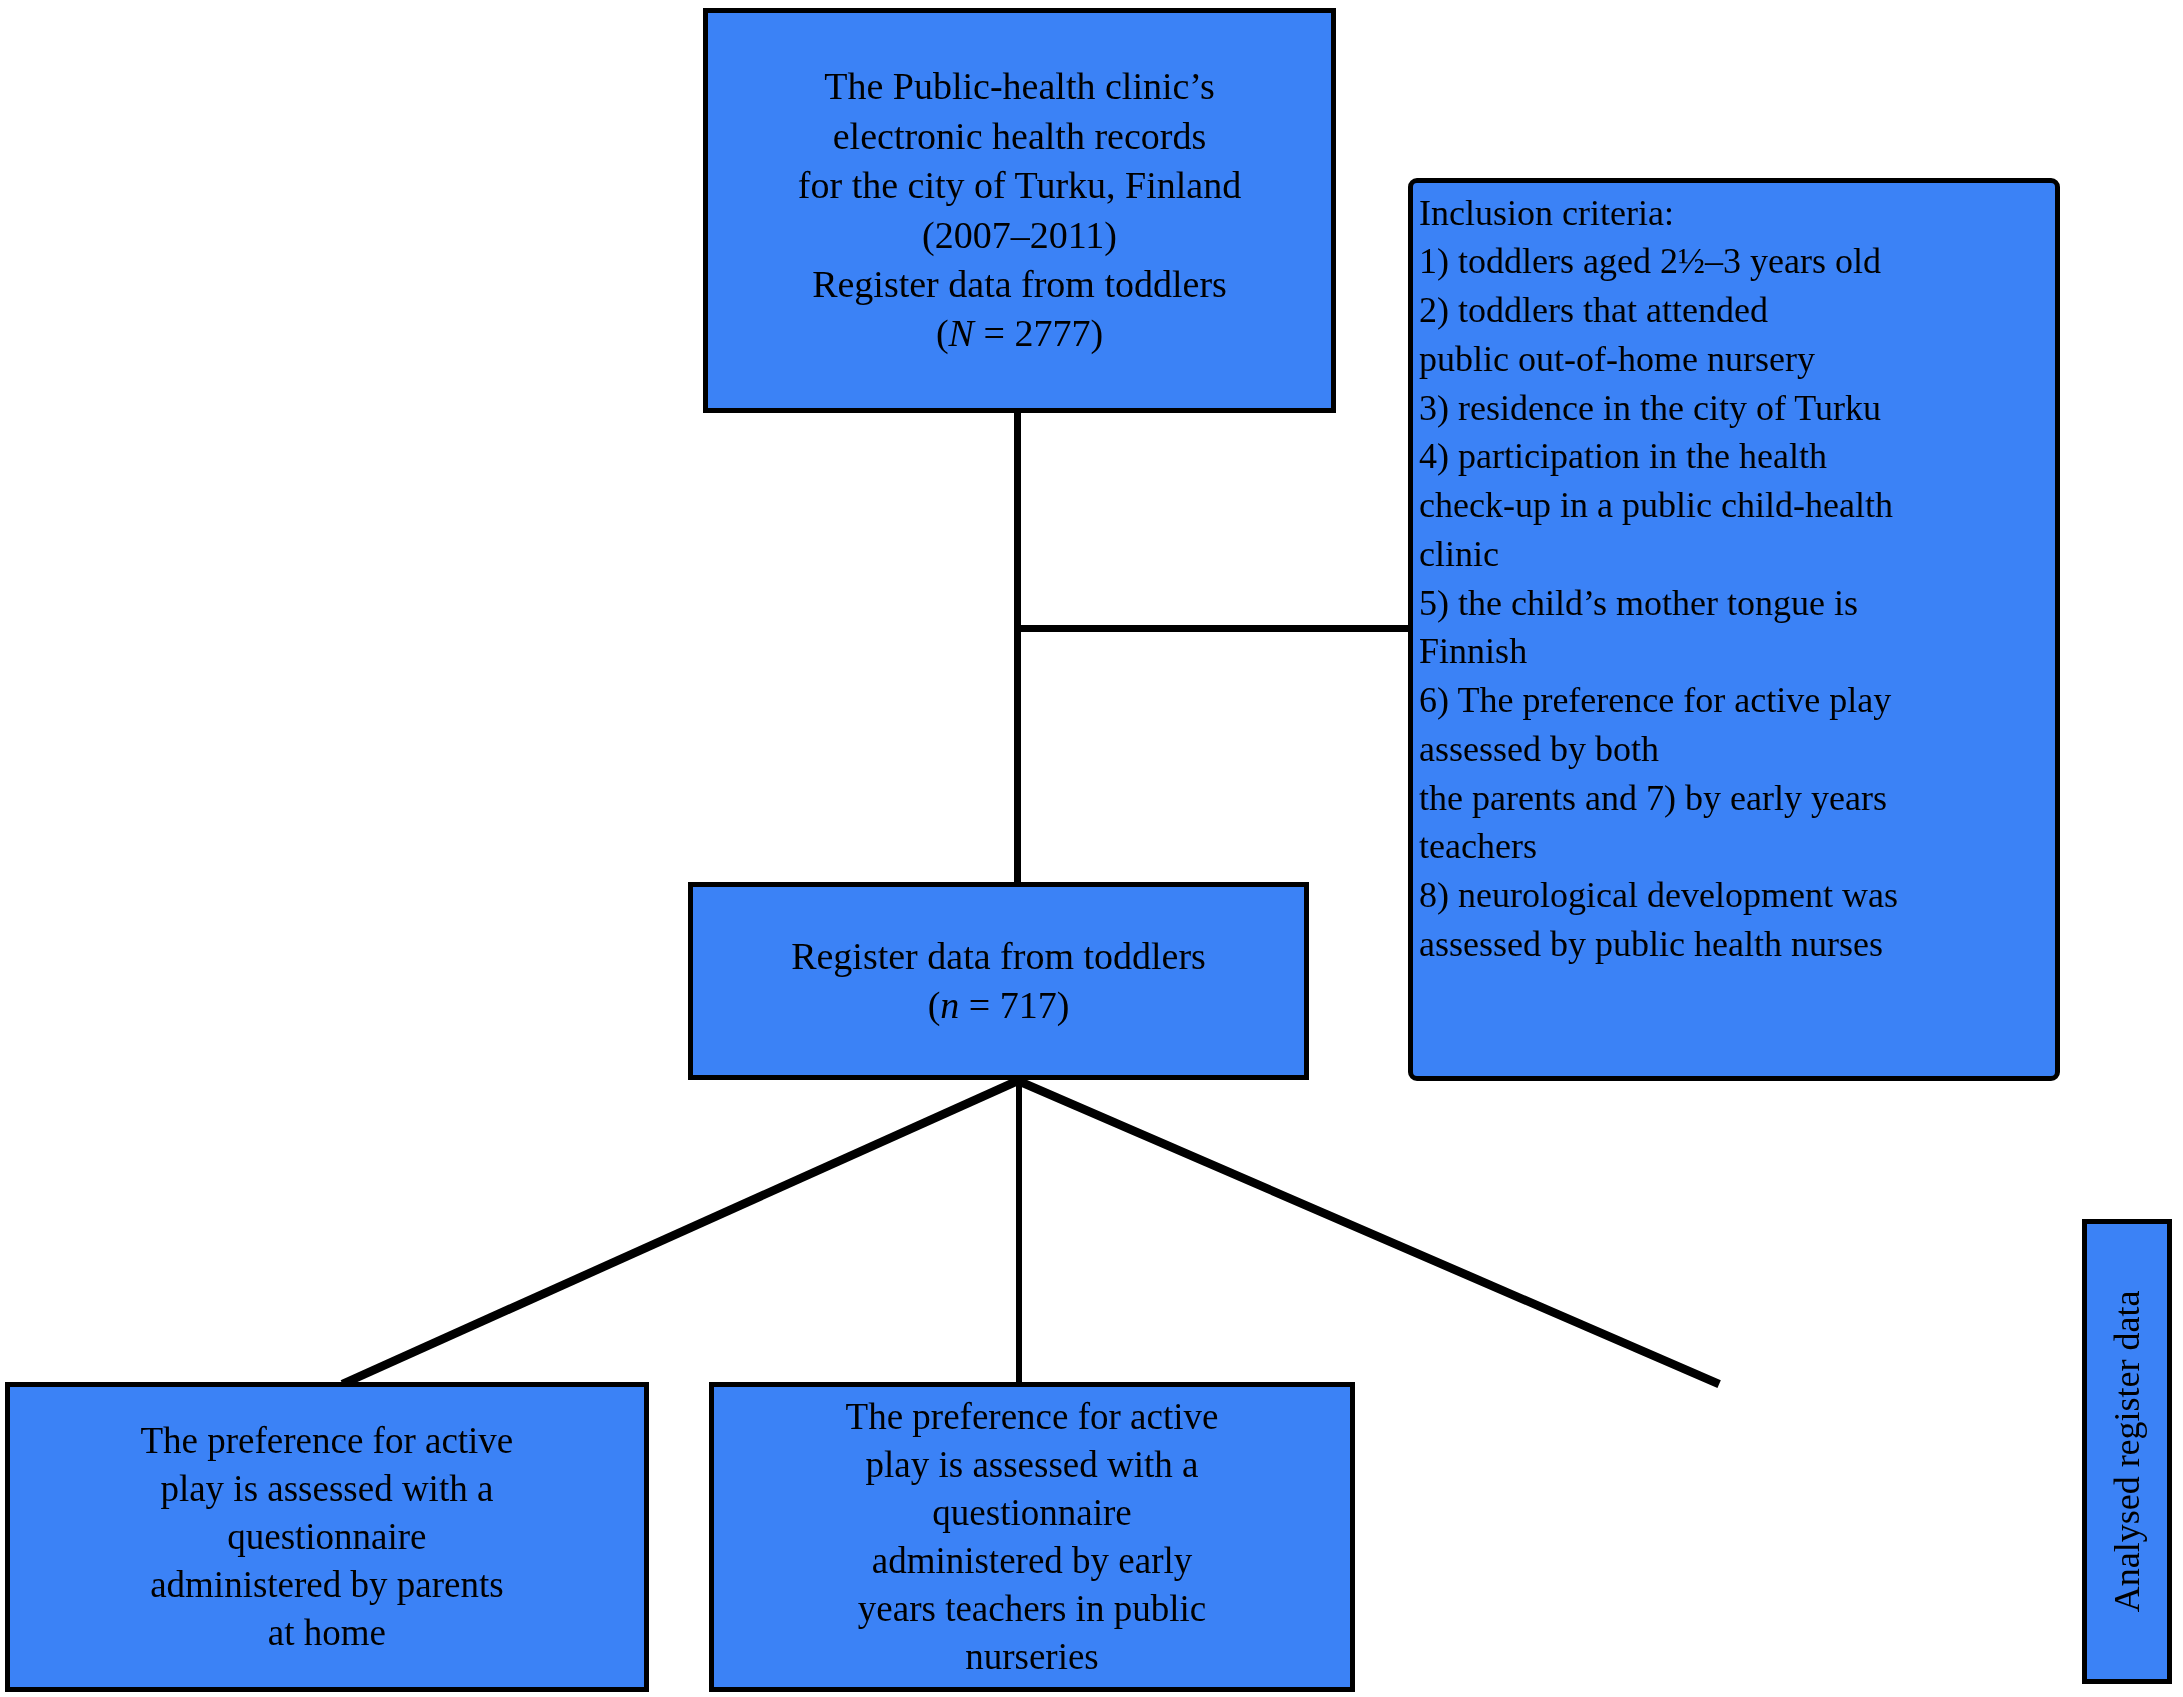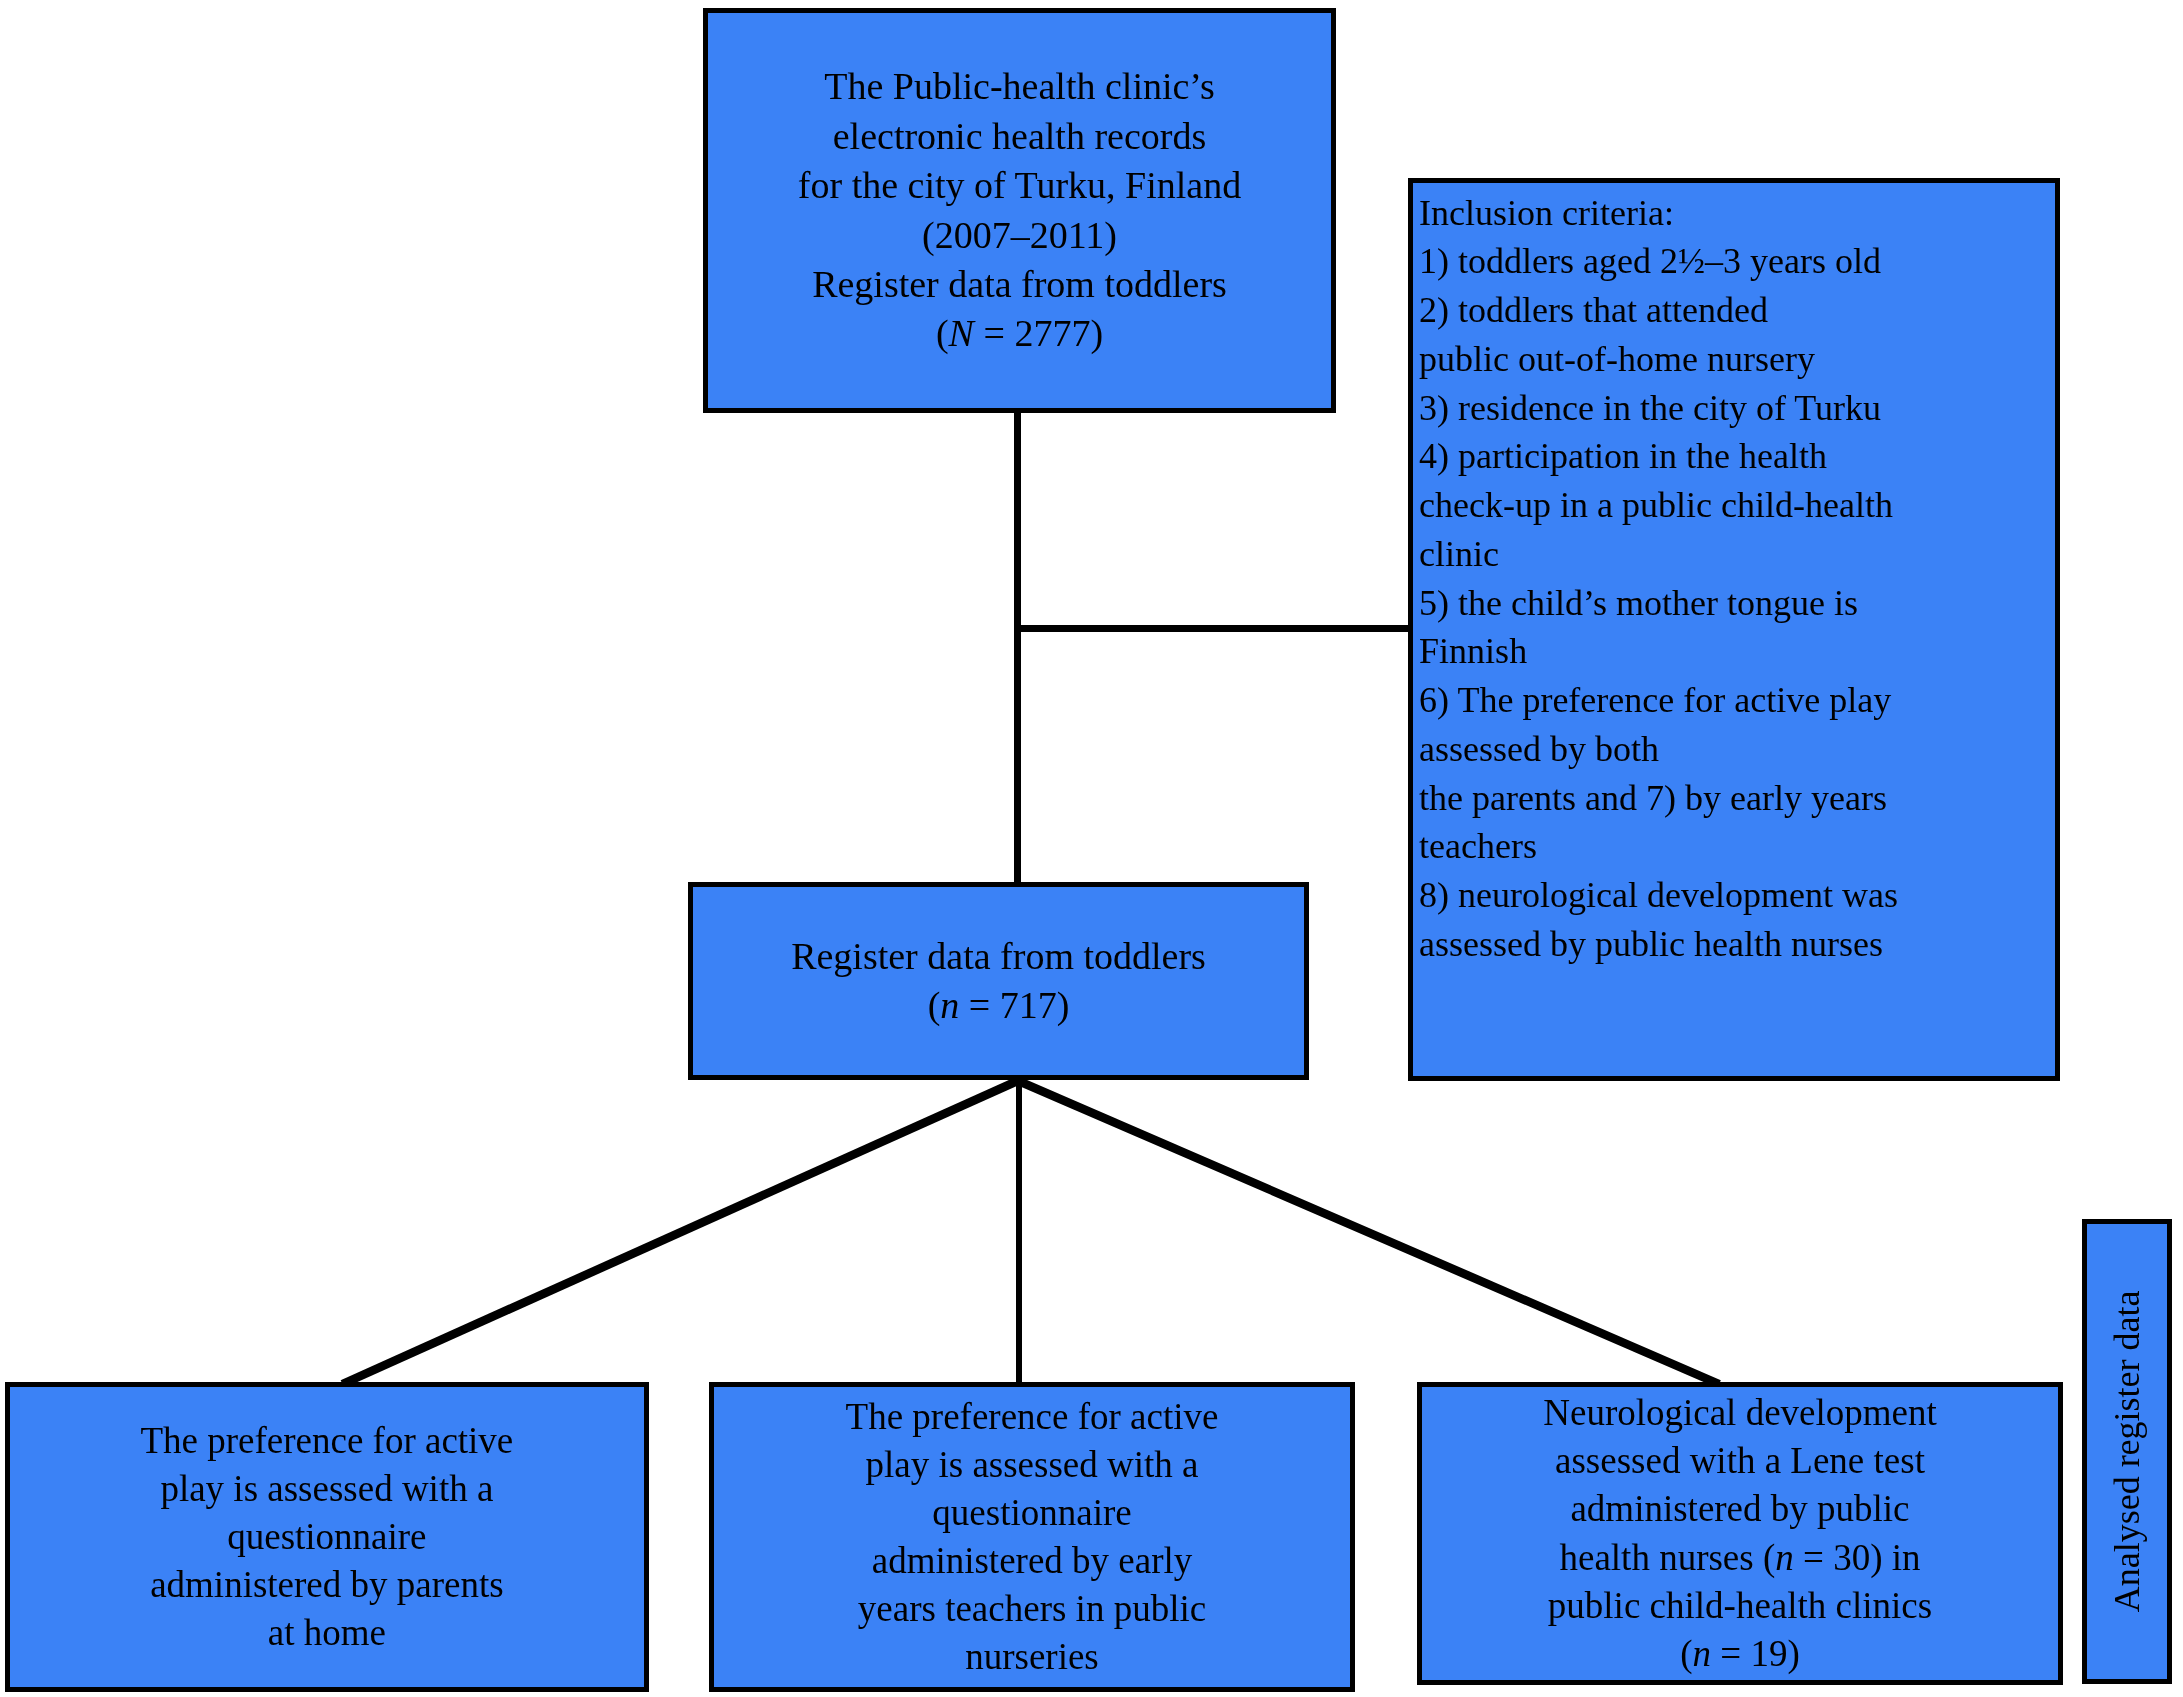--- a/index.html
+++ b/index.html
@@ -46,20 +46,21 @@
 
   
   #node-criteria {
     left: 1408px;
     top: 178px;
     width: 652px;
     height: 903px;
     justify-content: flex-start;
     align-items: flex-start;
     font-size: 36px;
+    border-radius: 9px;
   }
   #node-criteria .txt {
     text-align: left;
     line-height: 1.355;
     padding: 5.5px 3.7px 0 6.1px;
     white-space: pre-line;
   }
 
   
   #node-register {
@@ -190,27 +191,19 @@
 
   <div class="node leaf" id="node-teachers">
     <div class="txt">The preference for active
 play is assessed with a
 questionnaire
 administered by early
 years teachers in public
 nurseries</div>
   </div>
 
-  <div class="node leaf" id="node-lene">
-    <div class="txt">Neurological development
-assessed with a Lene test
-administered by public
-health nurses (<i>n</i> = 30) in
-public child-health clinics
-(<i>n</i> = 19)</div>
-  </div>
 
   <div class="node" id="node-analysed">
     <div class="txt">Analysed register data</div>
   </div>
 
 </div>
 
 
 </body></html>

